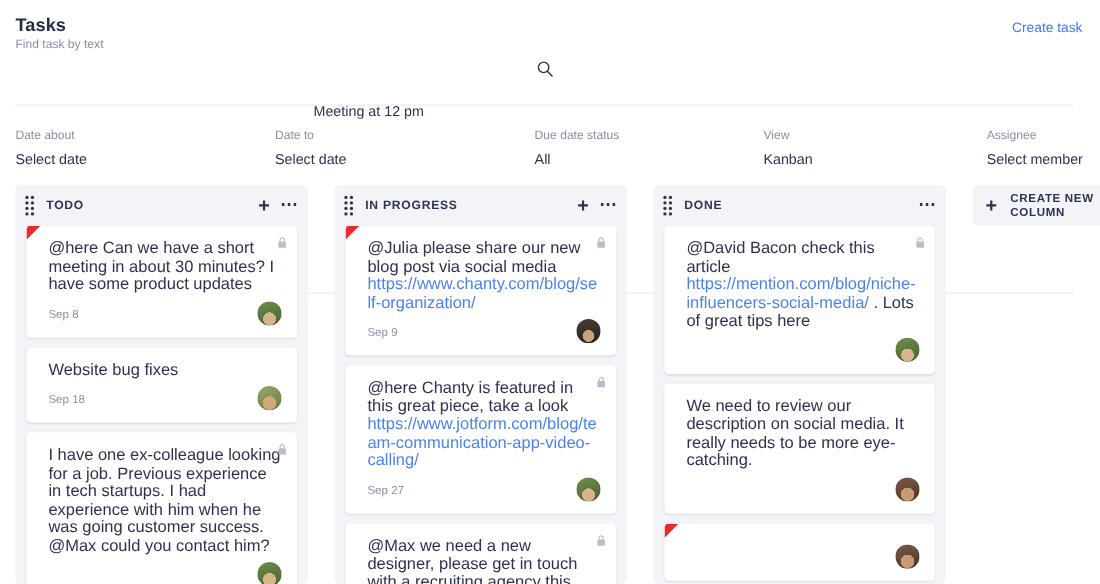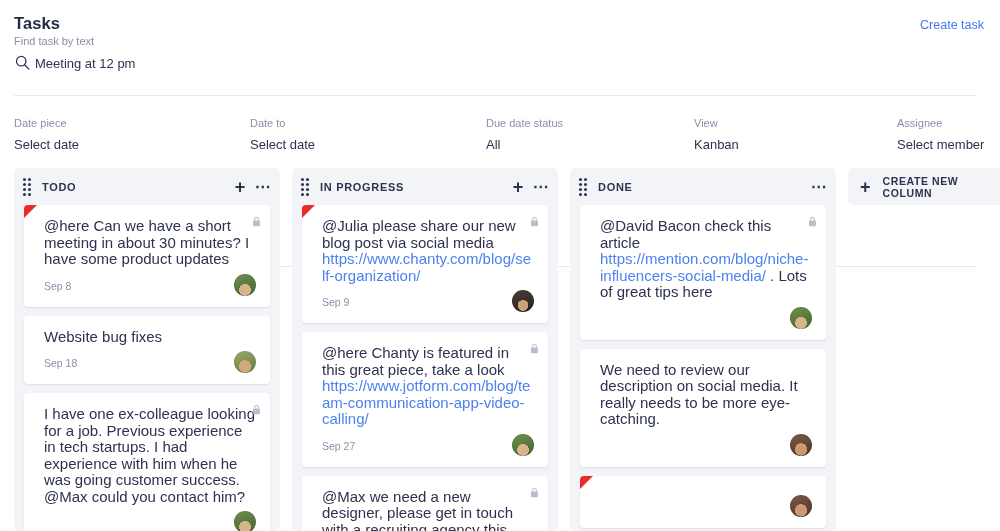--- a/index.html
+++ b/index.html
@@ -30,23 +30,24 @@
     color: #4378f0;
     cursor: pointer;
   }
   .search-label {
     margin-top: 2px;
     font-size: 11px;
     color: #8a90a6;
   }
   .search-row {
     display: flex;
-    align-items: flex-end;
-    gap: 4px;
+    align-items: center;
+    gap: 22px;
     margin-top: 7px;
+    flex-direction: column;
   }
   .search-icon { width: 17px; height: 17px; display: block; flex: none; }
   .search-value {
     font-size: 13px;
     color: #2d3250;
     background: none; border: none; outline: none;
     font-family: inherit;
     width: 420px;
     padding: 0;
   }
@@ -77,21 +78,21 @@
   .f3 { left: 694px; }
   .f4 { left: 897px; }
 
   
   .board {
     position: absolute;
     top: 168px; left: 0;
     width: 1000px;
     height: 363px;
     display: flex;
-    gap: 12px;
+    gap: 24px;
     padding: 0 0 0 14px;
     overflow: hidden;
   }
   .column {
     width: 266px;
     flex: none;
     background: #f3f4f7;
     border-radius: 5px;
     display: flex;
     flex-direction: column;
@@ -226,21 +227,21 @@
       </svg>
     </span>
     <input class="search-value" value="Meeting at 12 pm" style="">
   </div>
 
   <div class="rule r1"></div>
 </div>
 
 <div class="filters">
   <div class="filter f0">
-    <div class="filter-label">Date piece</div>
+    <div class="filter-label">Date about</div>
     <div class="filter-value">Select date</div>
   </div>
   <div class="filter f1">
     <div class="filter-label">Date to</div>
     <div class="filter-value">Select date</div>
   </div>
   <div class="filter f2">
     <div class="filter-label">Due date status</div>
     <div class="filter-value">All</div>
   </div>

